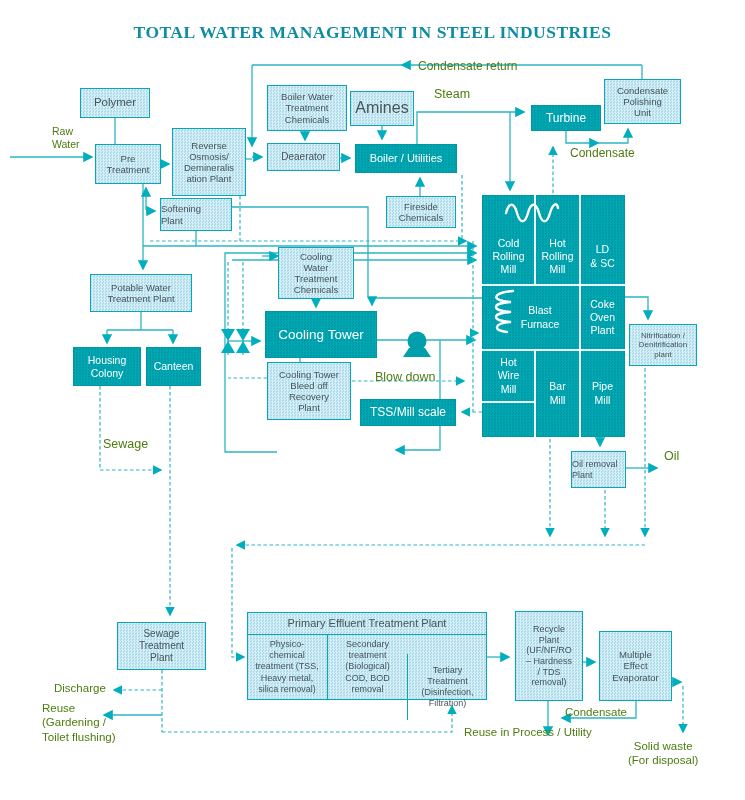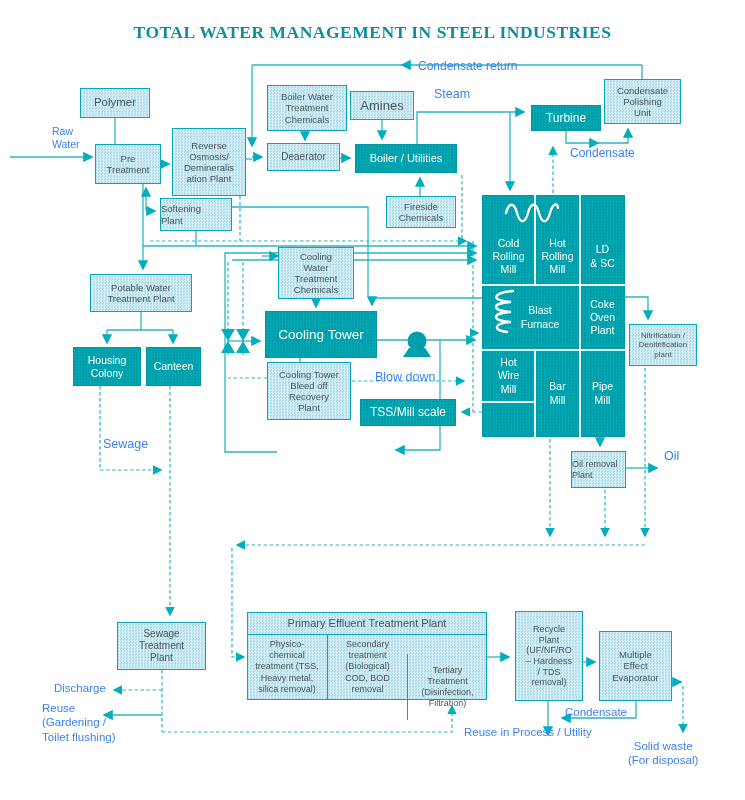--- a/index.html
+++ b/index.html
@@ -12,21 +12,21 @@
   .box{position:absolute;z-index:2;display:flex;align-items:center;justify-content:center;
        text-align:center;white-space:pre-line;font-size:9.5px;line-height:1.18;
        box-sizing:border-box;}
   .light{background-color:#bfe2ee;
          background-image:repeating-conic-gradient(#d9eef6 0% 25%,#abdcea 0% 50%);
          background-size:3px 3px;border:1px solid #0aa6b8;color:#47555a;}
   .dark{background-color:#00a3ae;
         background-image:repeating-conic-gradient(#00a9b4 0% 25%,#009aa6 0% 50%);
         background-size:3px 3px;border:1px solid #0097a3;color:#ffffff;}
   .left-align{justify-content:flex-start;text-align:left;padding-left:0;}
-  .lbl{position:absolute;z-index:3;font-size:11.5px;color:#3b82f6;white-space:pre-line;line-height:1.25;}
+  .lbl{position:absolute;z-index:3;font-size:11.5px;color:#4d7c0f;white-space:pre-line;line-height:1.25;}
   .cell{position:absolute;z-index:3;display:flex;align-items:center;justify-content:center;
         text-align:center;white-space:pre-line;color:#fff;font-size:10.5px;line-height:1.25;}
   .divider{position:absolute;z-index:3;background:rgba(255,255,255,.92);}
   .icon-svg{position:absolute;z-index:4;pointer-events:none;}
   .petp-header{position:absolute;z-index:3;display:flex;align-items:center;justify-content:center;
         font-size:11px;color:#47555a;}
   .petp-cell{position:absolute;z-index:3;display:flex;align-items:center;justify-content:center;
         text-align:center;white-space:pre-line;font-size:9px;line-height:1.25;color:#47555a;
         box-sizing:border-box;}
 </style>
@@ -131,21 +131,21 @@
 Treatment</div>
   <div class="box light" style="left:172px;top:128px;width:74px;height:68px;">Reverse
 Osmosis/
 Demineralis
 ation Plant</div>
   <div class="box light left-align" style="left:160px;top:198px;width:72px;height:33px;">Softening
 Plant</div>
   <div class="box light" style="left:267px;top:85px;width:80px;height:46px;">Boiler Water
 Treatment
 Chemicals</div>
-  <div class="box light" style="left:350px;top:91px;width:64px;height:29px;font-size:13px;">Amines</div>
+  <div class="box light" style="left:350px;top:91px;width:64px;height:35px;font-size:16px;">Amines</div>
   <div class="box light" style="left:267px;top:143px;width:73px;height:28px;font-size:10px;">Deaerator</div>
   <div class="box dark" style="left:355px;top:144px;width:102px;height:29px;font-size:11px;">Boiler / Utilities</div>
   <div class="box light" style="left:386px;top:196px;width:70px;height:32px;">Fireside
 Chemicals</div>
   <div class="box dark" style="left:531px;top:105px;width:70px;height:26px;font-size:12px;">Turbine</div>
   <div class="box light" style="left:604px;top:79px;width:77px;height:45px;">Condensate
 Polishing
 Unit</div>
   <div class="box light" style="left:90px;top:274px;width:102px;height:38px;">Potable Water
 Treatment Plant</div>

